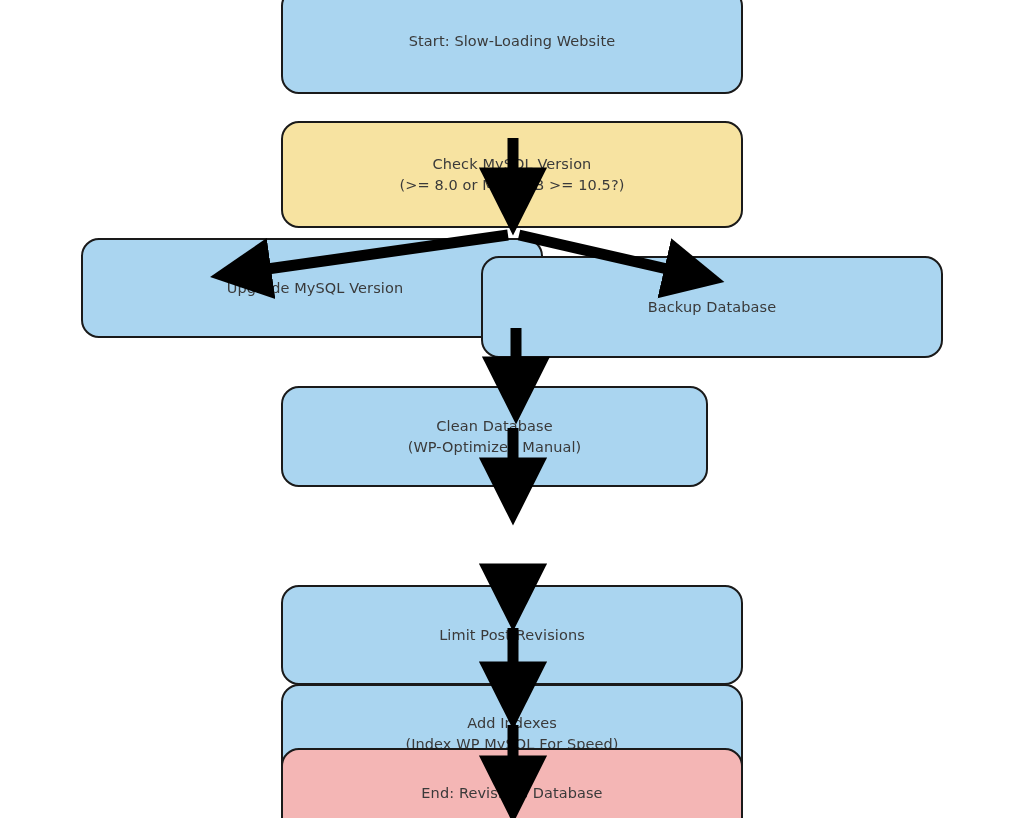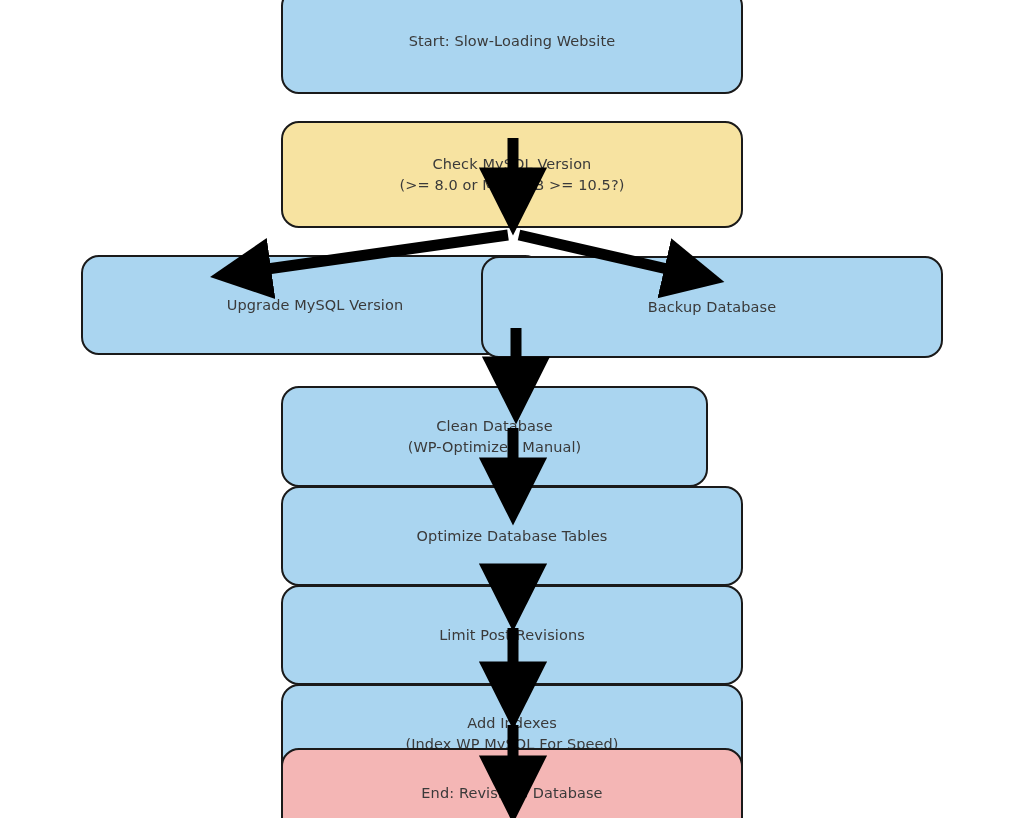--- a/index.html
+++ b/index.html
@@ -59,36 +59,33 @@
 
   <div class="node fill-blue" style="left:281px; top:-12px; width:462px; height:106px;">
     <span class="label">Start: Slow-Loading Website</span>
   </div>
 
   <div class="node fill-yellow" style="left:281px; top:121px; width:462px; height:107px;">
     <span class="label">Check MySQL Version
 (&gt;= 8.0 or MariaDB &gt;= 10.5?)</span>
   </div>
 
-  <div class="node fill-blue" style="left:81px; top:255px; width:462px; height:100px;padding-left:16px;">
+  <div class="node fill-blue" style="left:81px; top:238px; width:462px; height:100px;padding-left:16px;">
     <span class="label">Upgrade MySQL Version</span>
   </div>
 
   <div class="node fill-blue" style="left:481px; top:256px; width:462px; height:102px;">
     <span class="label">Backup Database</span>
   </div>
 
   <div class="node fill-blue" style="left:281px; top:386px; width:427px; height:101px;">
     <span class="label">Clean Database
 (WP-Optimize / Manual)</span>
   </div>
 
-  <div class="node fill-blue" style="left:281px; top:486px; width:462px; height:100px;">
-    <span class="label">Optimize Database Tables</span>
-  </div>
 
   <div class="node fill-blue" style="left:281px; top:585px; width:462px; height:100px;">
     <span class="label">Limit Post Revisions</span>
   </div>
 
   <div class="node fill-blue" style="left:281px; top:684px; width:462px; height:100px;">
     <span class="label">Add Indexes
 (Index WP MySQL For Speed)</span>
   </div>
 

